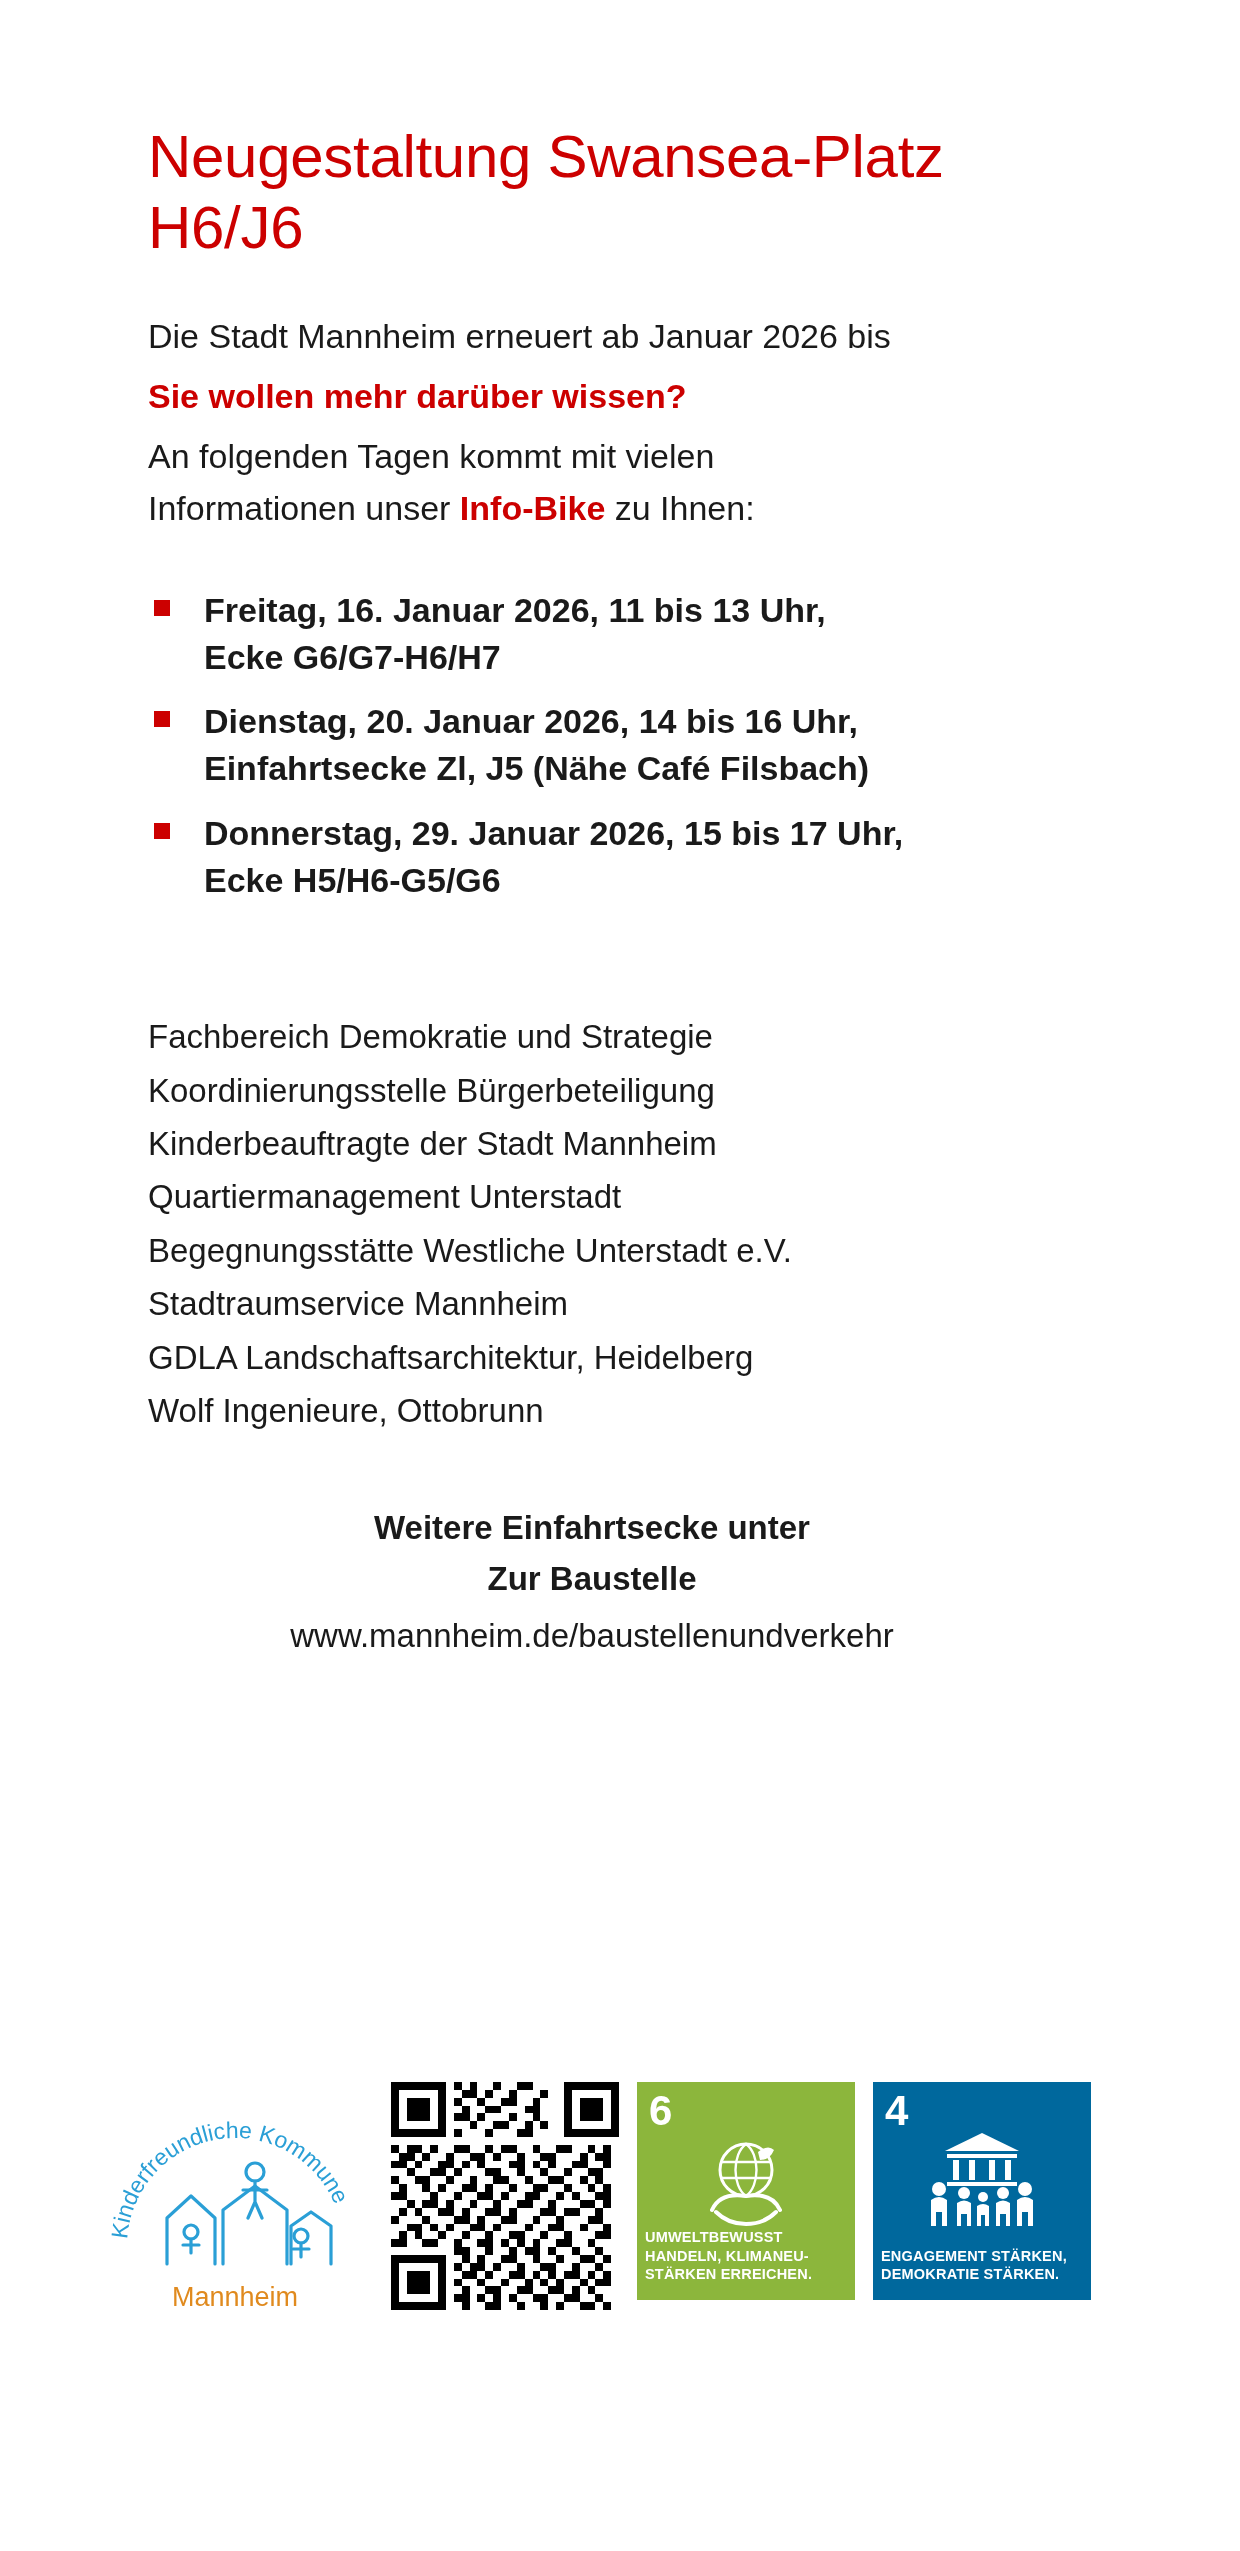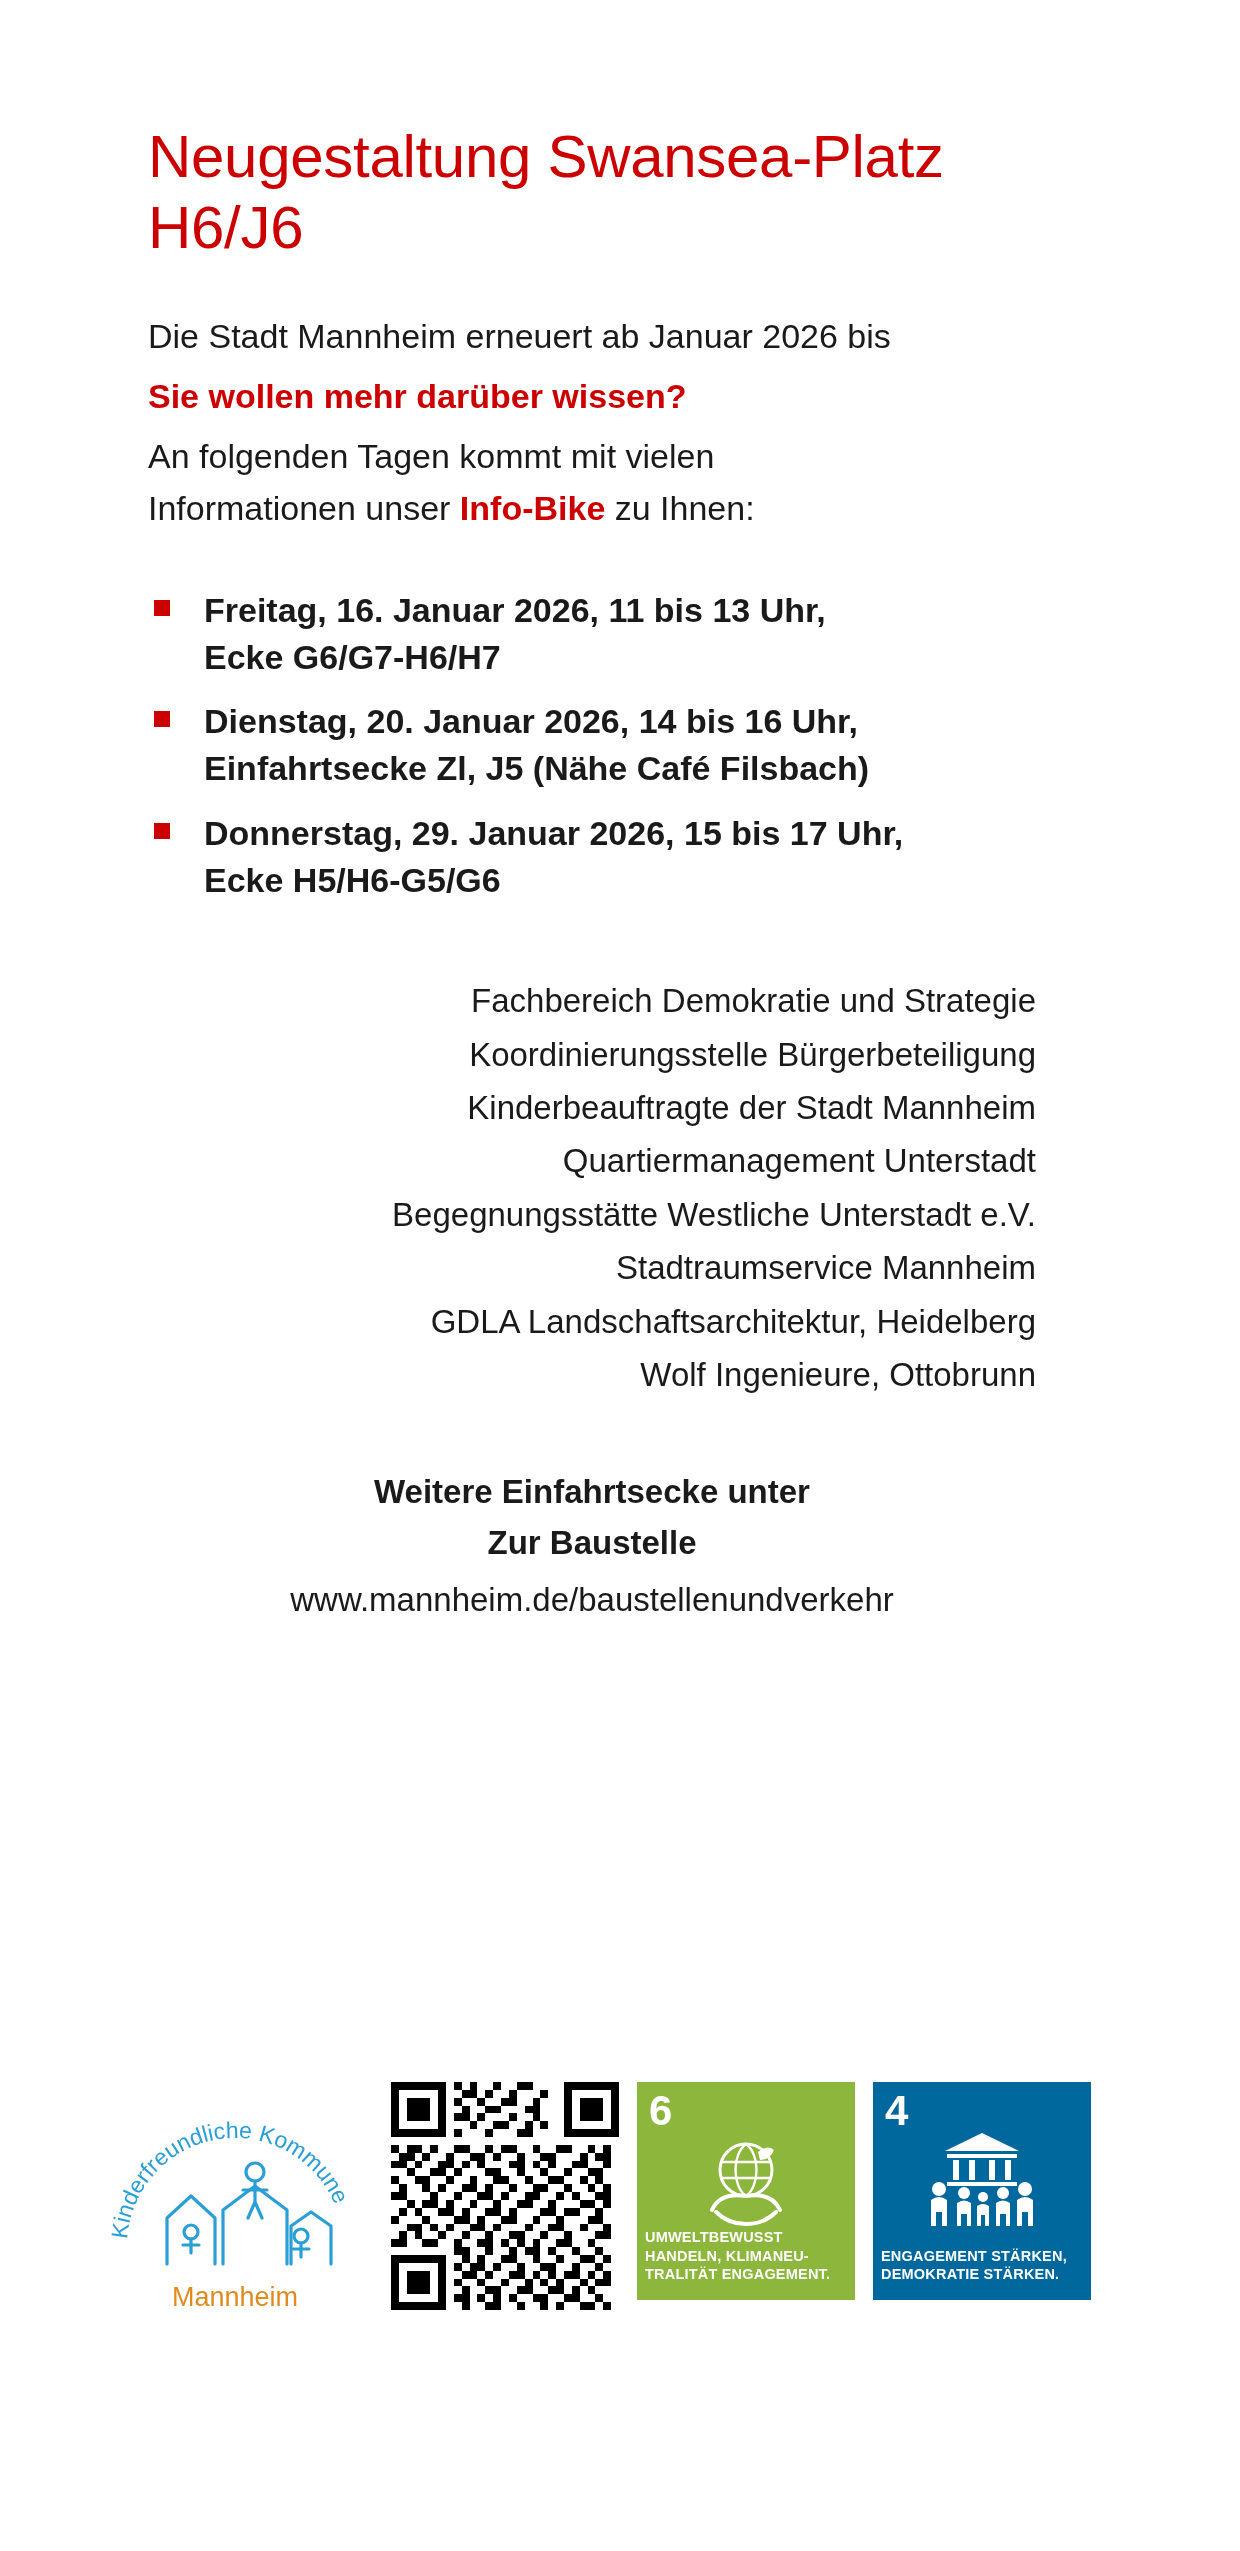--- a/index.html
+++ b/index.html
@@ -73,25 +73,24 @@
     top: 13px;
     width: 16px;
     height: 16px;
     background: #cc0000;
     display: block;
   }
   ul.dates li .l1 { display: block; }
   ul.dates li .l2 { display: block; }
   
   .orgs {
-    margin-top: 70px;
+    margin-top: 106px;
     font-size: 33px;
     line-height: 1.62;
     color: #1a1a1a;
-    text-align: right;
   }
   .orgs div {
     white-space: nowrap;
   }
   
   .more {
     margin-top: 64px;
     text-align: center;
     font-size: 33px;
     line-height: 1.55;
@@ -477,21 +476,21 @@
         <circle cx="60" cy="38" r="26" fill="none" stroke="#ffffff" stroke-width="3"></circle>
         <path d="M60,12 C46,22 46,54 60,64 C74,54 74,22 60,12 Z" fill="none" stroke="#ffffff" stroke-width="2.4"></path>
         <path d="M35,30 H85 M35,46 H85" stroke="#ffffff" stroke-width="2.4" fill="none"></path>
         <path d="M72,20 q10,-8 16,-2 q-4,10 -14,10 Z" fill="#ffffff"></path>
         <path d="M26,78 q8,-18 34,-14 q26,-4 34,14" fill="none" stroke="#ffffff" stroke-width="4" stroke-linecap="round"></path>
         <path d="M30,80 q12,12 30,12 q18,0 30,-12" fill="none" stroke="#ffffff" stroke-width="4" stroke-linecap="round"></path>
       </svg>
       <span class="cap">
         <span>UMWELTBEWUSST</span><br>
         <span>HANDELN, KLIMANEU-</span><br>
-        <span>TRALITÄT ENGAGEMENT.</span>
+        <span>STÄRKEN ERREICHEN.</span>
       </span>
     </div>
 
     <div class="sdg sdg-16">
       <span class="num">4</span>
       <svg class="art" width="130" height="110" viewBox="0 0 130 110">
         <g fill="#ffffff">
           <polygon points="65,6 102,24 28,24"></polygon>
           <rect x="30" y="27" width="70" height="4"></rect>
           <rect x="36" y="33" width="6" height="20"></rect>

